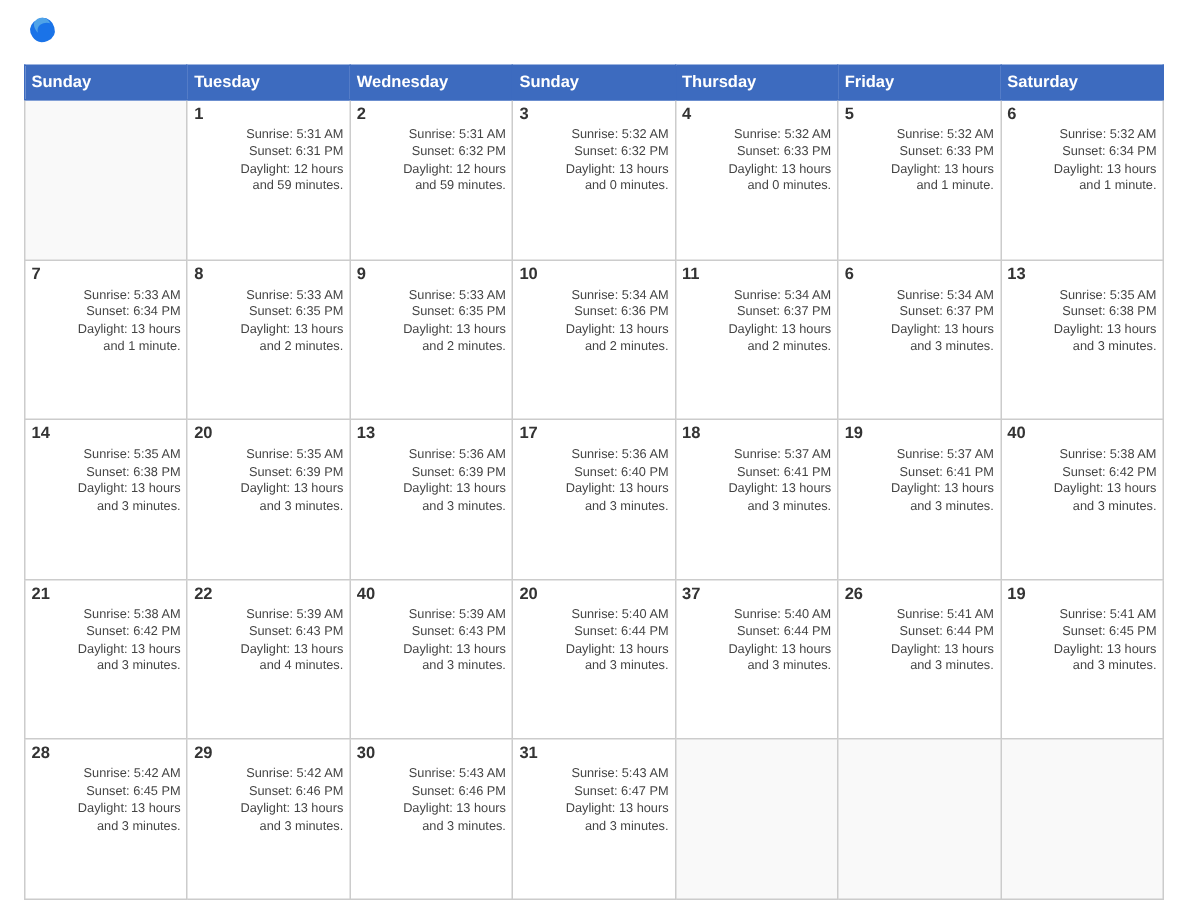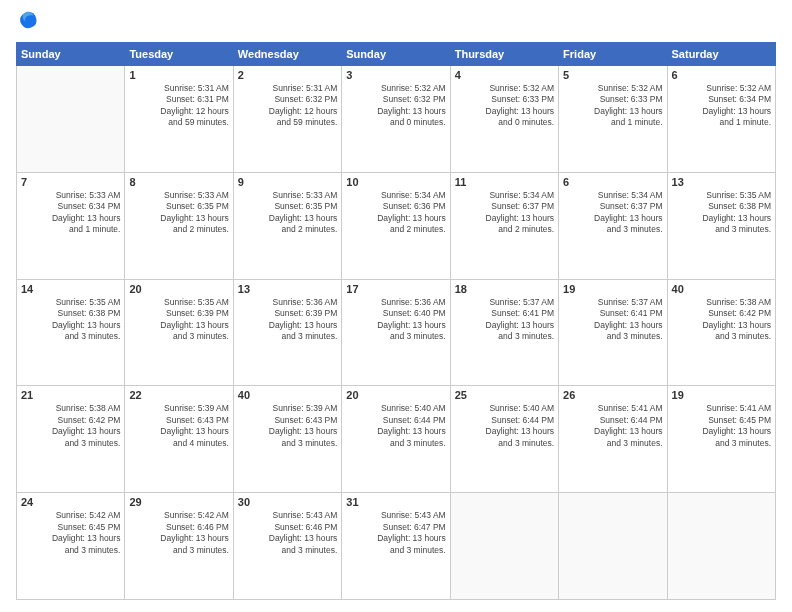--- a/index.html
+++ b/index.html
@@ -299,21 +299,21 @@
 and 3 minutes.</div>
           </td>
           <td>
             <span class="day-number">20</span>
             <div class="day-info" style="white-space: pre-line;">Sunrise: 5:40 AM
 Sunset: 6:44 PM
 Daylight: 13 hours
 and 3 minutes.</div>
           </td>
           <td>
-            <span class="day-number">25</span>
+            <span class="day-number">37</span>
             <div class="day-info" style="white-space: pre-line;">Sunrise: 5:40 AM
 Sunset: 6:44 PM
 Daylight: 13 hours
 and 3 minutes.</div>
           </td>
           <td>
             <span class="day-number">26</span>
             <div class="day-info" style="white-space: pre-line;">Sunrise: 5:41 AM
 Sunset: 6:44 PM
 Daylight: 13 hours
@@ -322,21 +322,21 @@
           <td>
             <span class="day-number">19</span>
             <div class="day-info" style="white-space: pre-line;">Sunrise: 5:41 AM
 Sunset: 6:45 PM
 Daylight: 13 hours
 and 3 minutes.</div>
           </td>
         </tr>
         <tr>
           <td>
-            <span class="day-number">24</span>
+            <span class="day-number">28</span>
             <div class="day-info" style="white-space: pre-line;">Sunrise: 5:42 AM
 Sunset: 6:45 PM
 Daylight: 13 hours
 and 3 minutes.</div>
           </td>
           <td>
             <span class="day-number">29</span>
             <div class="day-info" style="white-space: pre-line;">Sunrise: 5:42 AM
 Sunset: 6:46 PM
 Daylight: 13 hours

